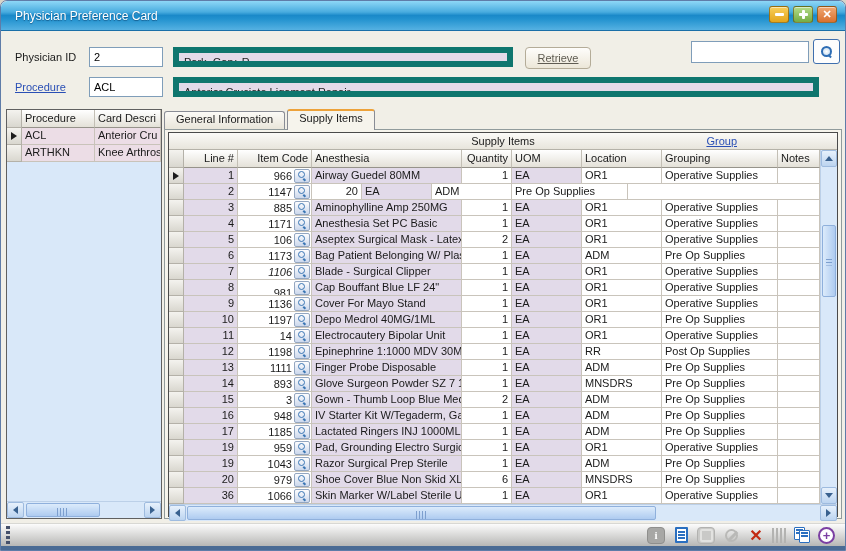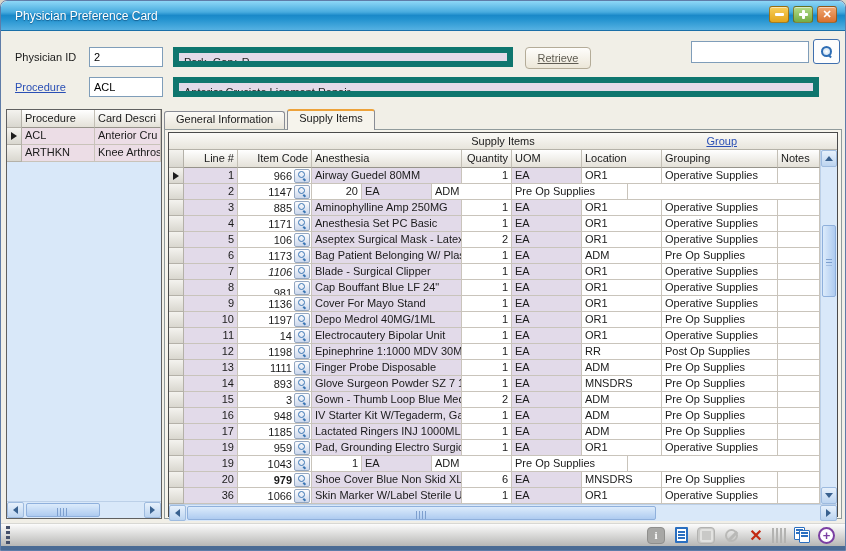--- a/index.html
+++ b/index.html
@@ -543,31 +543,32 @@
               </div>
               <div class="st-row">
                 <div class="rowsel"></div>
                 <div class="st-cell lav c-line">19</div>
                 <div class="st-cell c-code cell-code">
                   <div class="" style="overflow: hidden;">1043</div>
                   <div class="mag-btn">
                     <div class="mag-sm"></div>
                   </div>
                 </div>
+                <div class="st-cell lav c-desc">Razor Surgical Prep Sterile</div>
                 <div class="st-cell c-qty">1</div>
                 <div class="st-cell lav c-uom">EA</div>
                 <div class="st-cell c-loc">ADM</div>
                 <div class="st-cell c-grp">Pre Op Supplies</div>
                 <div class="st-cell c-notes"></div>
               </div>
               <div class="st-row">
                 <div class="rowsel"></div>
                 <div class="st-cell lav c-line">20</div>
                 <div class="st-cell c-code cell-code">
-                  <div class="" style="overflow: hidden; font-weight: bold;">979</div>
+                  <div class="" style="overflow: hidden;">979</div>
                   <div class="mag-btn">
                     <div class="mag-sm"></div>
                   </div>
                 </div>
                 <div class="st-cell lav c-desc">Shoe Cover Blue Non Skid  XL</div>
                 <div class="st-cell c-qty">6</div>
                 <div class="st-cell lav c-uom">EA</div>
                 <div class="st-cell c-loc">MNSDRS</div>
                 <div class="st-cell c-grp">Pre Op Supplies</div>
                 <div class="st-cell c-notes"></div>

